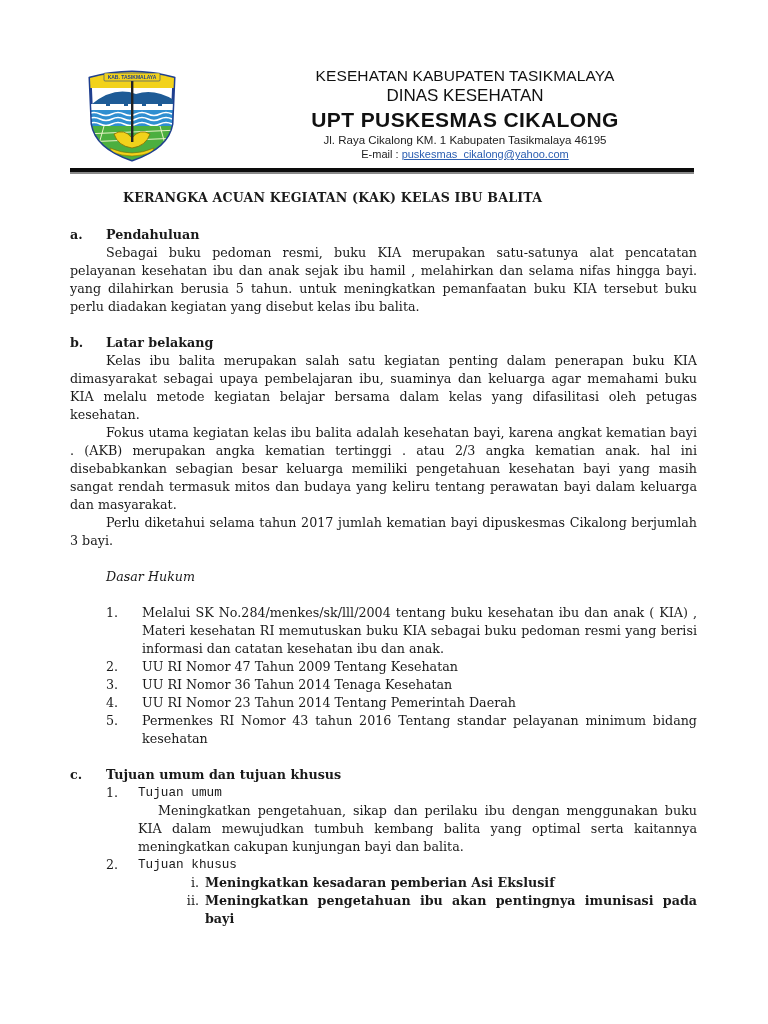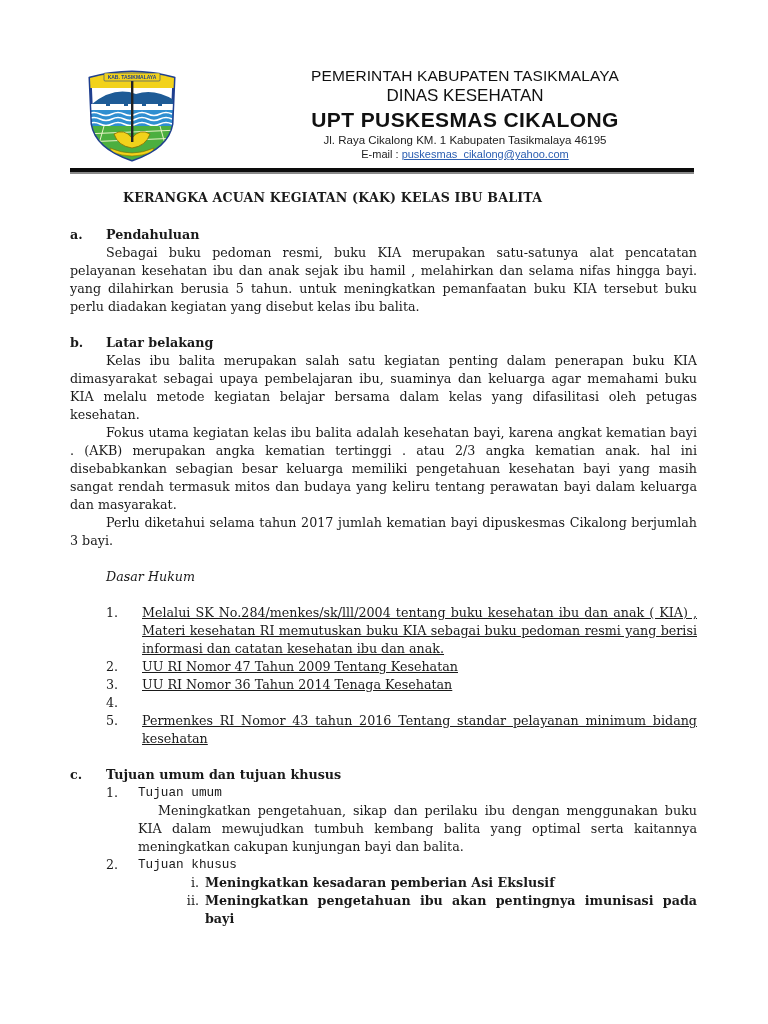--- a/index.html
+++ b/index.html
@@ -25,21 +25,21 @@
     .content { position: absolute; left: 70px; top: 226px; width: 627px; font-size: 12.7px; line-height: 18px; }
     .sec-head { display: flex; font-weight: bold; height: 18px; }
     .sec-head .mark { width: 36px; }
     .para { text-align: justify; text-align-last: left; text-indent: 36px; }
     .gap { height: 18px; }
     .plain { padding-left: 36px; font-style: italic; }
 
     ol.num { list-style: none; }
     ol.num li { display: flex; }
     ol.num li .n { width: 72px; padding-left: 36px; flex-shrink: 0; }
-    ol.num li .t { flex: 1; text-align: justify; text-align-last: left; text-decoration: underline; }
+    ol.num li .t { flex: 1; text-align: justify; text-align-last: left; }
 
     .sub { display: flex; }
     .sub .n { width: 68px; padding-left: 36px; flex-shrink: 0; }
     .sub .t { flex: 1; font-family: Liberation Mono, monospace; }
     .sub-para { padding-left: 68px; text-align: justify; text-align-last: left; text-indent: 20px; }
     .roman { display: flex; }
     .roman .n { width: 135px; text-align: right; padding-right: 6px; flex-shrink: 0; }
     .roman .t { flex: 1; text-align: justify; text-align-last: left; font-weight: bold; }
   </style>
 </head>
@@ -70,21 +70,21 @@
       <path d="M30 70 Q40 64 48 74 Q56 64 66 70 Q62 82 48 84 Q34 82 30 70 Z" fill="#f2d21b" stroke="#8a6d00" stroke-width="0.8"></path>
       <path d="M26 84 Q48 94 70 84 L68 88 Q48 96 28 88 Z" fill="#f2d21b" stroke="#8a6d00" stroke-width="0.6"></path>
     </g>
     <rect x="47" y="16" width="2.4" height="62" fill="#222"></rect>
     <rect x="20" y="9" width="56" height="8" rx="1" fill="#f2d21b" stroke="#1f3f8f" stroke-width="0.6"></rect>
     <text x="48" y="15.3" font-size="5" text-anchor="middle" font-family="Liberation Sans, sans-serif" font-weight="bold" fill="#1f3f8f">KAB. TASIKMALAYA</text>
   </svg>
 </div>
 
 <div class="kop">
-  <div class="l1">PEMERINTAH KABUPATEN TASIKMALAYA</div>
+  <div class="l1">KESEHATAN KABUPATEN TASIKMALAYA</div>
   <div class="l2">DINAS KESEHATAN</div>
   <div class="l3">UPT PUSKESMAS CIKALONG</div>
   <div class="l4">Jl. Raya Cikalong KM. 1 Kabupaten Tasikmalaya 46195</div>
   <div class="l5">
     <span>E-mail : </span><a class="email-link">puskesmas_cikalong@yahoo.com</a>
   </div>
 </div>
 <div class="rule"></div>
 <div class="rule2"></div>
 
@@ -120,20 +120,21 @@
     <li>
       <span class="n">2.</span>
       <span class="t">UU RI Nomor 47 Tahun 2009 Tentang Kesehatan</span>
     </li>
     <li>
       <span class="n">3.</span>
       <span class="t">UU RI Nomor 36 Tahun 2014 Tenaga Kesehatan</span>
     </li>
     <li>
       <span class="n">4.</span>
+      <span class="t">UU RI Nomor 23 Tahun 2014 Tentang Pemerintah Daerah</span>
     </li>
     <li>
       <span class="n">5.</span>
       <span class="t">Permenkes RI Nomor 43 tahun 2016 Tentang standar pelayanan minimum bidang kesehatan</span>
     </li>
   </ol>
 
   <div class="gap"></div>
 
   <div class="sec-head">

